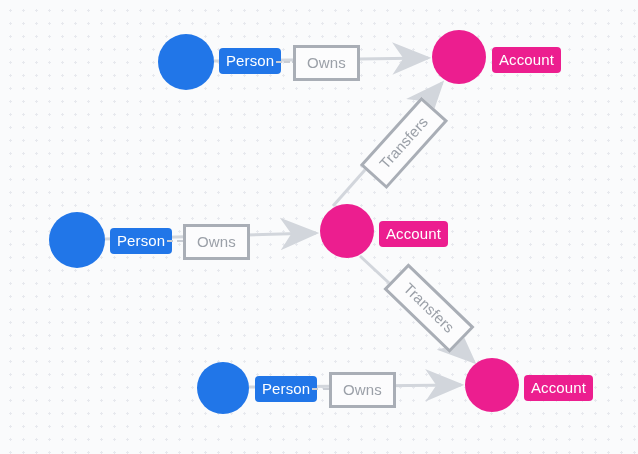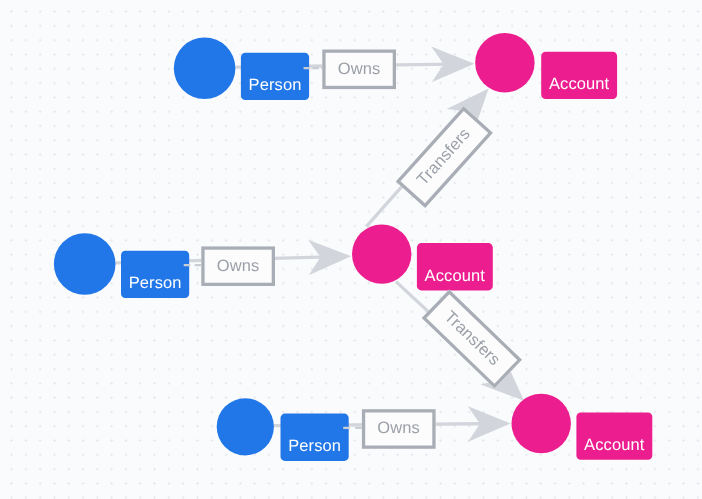--- a/index.html
+++ b/index.html
@@ -37,21 +37,21 @@
   }
   .node-person { background: #2176e8; }
   .node-account { background: #ec1e8f; }
 
   .node-label {
     position: absolute;
     border-radius: 4px;
     color: #ffffff;
     font-size: 15px;
     line-height: 1;
-    padding: 22px 7px 6px 7px;
+    padding: 5px 7px 6px 7px;
     white-space: nowrap;
     letter-spacing: 0.1px;
   }
   .label-person { background: #2176e8; }
   .label-account { background: #ec1e8f; }
 
   .rel-box {
     position: absolute;
     box-sizing: border-box;
     background: #fcfcfd;

